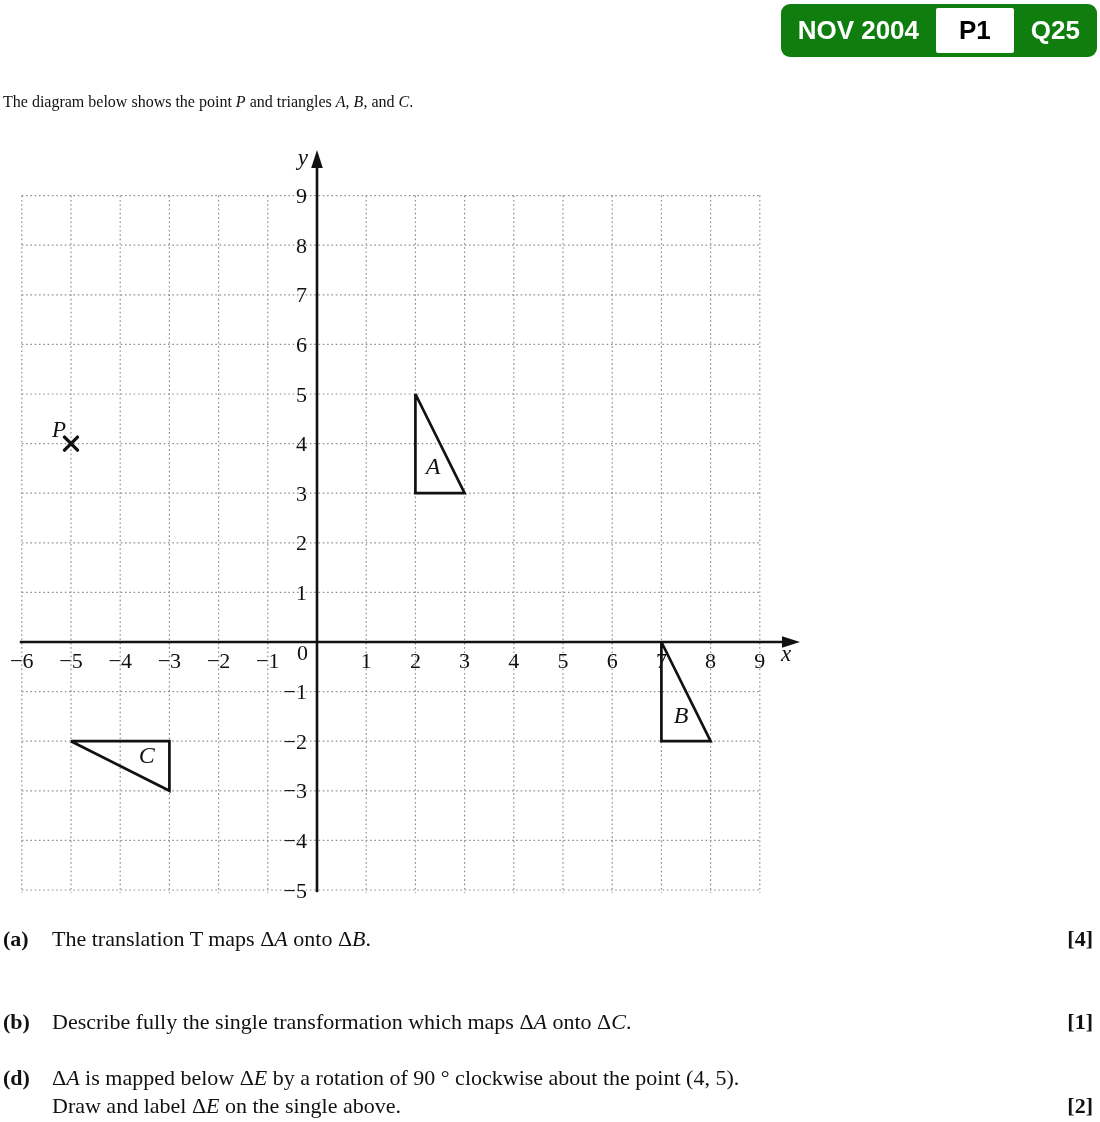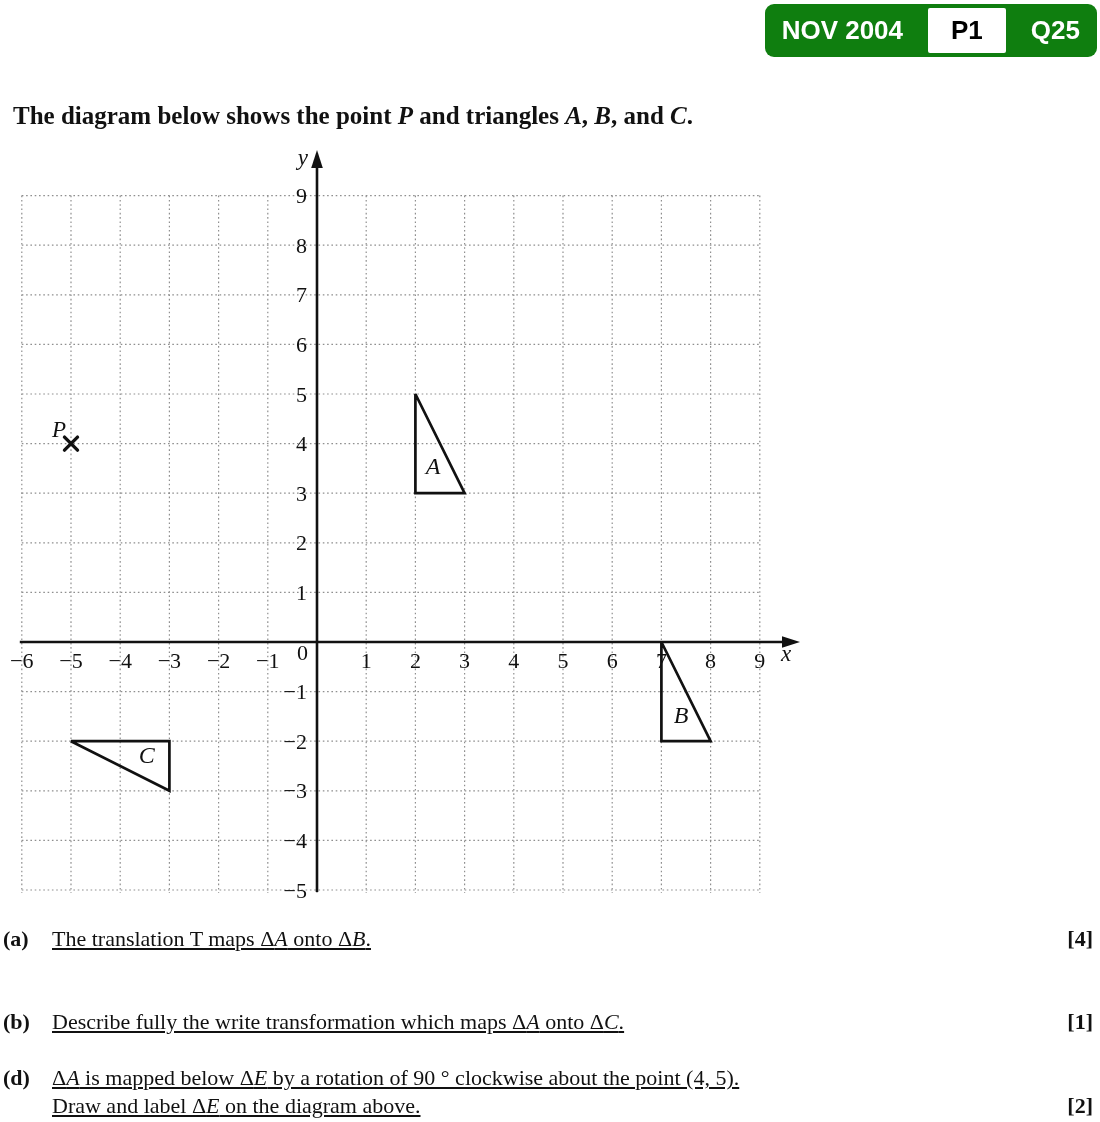--- a/index.html
+++ b/index.html
@@ -8,31 +8,31 @@
     font-family:"Liberation Serif", serif;color:#111111;
   }
   
   .badge{
     position:absolute;top:4px;right:3px;height:53px;display:flex;align-items:stretch;
     background:#0f7e0f;border-radius:9px;overflow:hidden;
     font-family:"Liberation Sans", sans-serif;font-weight:bold;font-size:26px;
   }
   .badge-seg{display:flex;align-items:center;justify-content:center;}
   .badge-green{color:#ffffff;padding:13px 17px;}
-  .badge-white{background:#ffffff;color:#000000;margin:4px 8px;padding:0 23px;border-radius:2px;}
+  .badge-white{background:#ffffff;color:#000000;margin:4px 0;padding:0 23px;border-radius:2px;}
   
-  .intro{position:absolute;left:13px;top:77px;font-size:25px;white-space:nowrap;font-weight:bold;}
+  .intro{position:absolute;left:3px;top:77px;font-size:16px;white-space:nowrap;}
   .it{font-style:italic;}
   
   .diagram-svg{position:absolute;left:0;top:140px;}
   
   .questions{position:absolute;left:3px;right:7px;top:0;height:100%;}
   .part{position:absolute;left:0;right:0;display:flex;align-items:flex-start;}
   .part-label{width:49px;flex:0 0 49px;font-weight:bold;font-size:22px;line-height:28px;}
-  .part-text{flex:1;font-size:22px;line-height:28px;text-decoration:underline;}
+  .part-text{flex:1;font-size:22px;line-height:28px;}
   .part-marks{font-weight:bold;font-size:22px;line-height:28px;align-self:flex-end;}
 </style>
 </head>
 <body>
 
 <div class="page">
 
   <div class="badge">
     <span class="badge-seg badge-green">NOV 2004</span>
     <span class="badge-seg badge-white">P1</span>
@@ -134,27 +134,27 @@
       <div class="part" style="top: 925px;">
         <div class="part-label">(a)</div>
         <div class="part-text">
           <div><span>The translation T maps Δ</span><span class="it">A</span><span> onto Δ</span><span class="it">B</span><span>.</span></div>
         </div>
         <div class="part-marks">[4]</div>
       </div>
       <div class="part" style="top: 1008px;">
         <div class="part-label">(b)</div>
         <div class="part-text">
-          <div><span>Describe fully the write transformation which maps Δ</span><span class="it">A</span><span> onto Δ</span><span class="it">C</span><span>.</span></div>
+          <div><span>Describe fully the single transformation which maps Δ</span><span class="it">A</span><span> onto Δ</span><span class="it">C</span><span>.</span></div>
         </div>
         <div class="part-marks">[1]</div>
       </div>
       <div class="part" style="top: 1064px;">
         <div class="part-label">(d)</div>
         <div class="part-text">
           <div><span>Δ</span><span class="it">A</span><span> is mapped below Δ</span><span class="it">E</span><span> by a rotation of 90 ° clockwise about the point (4, 5).</span></div>
-          <div><span>Draw and label Δ</span><span class="it">E</span><span> on the diagram above.</span></div>
+          <div><span>Draw and label Δ</span><span class="it">E</span><span> on the single above.</span></div>
         </div>
         <div class="part-marks">[2]</div>
       </div>
     </div>
 
 </div>
 
 </body></html>

